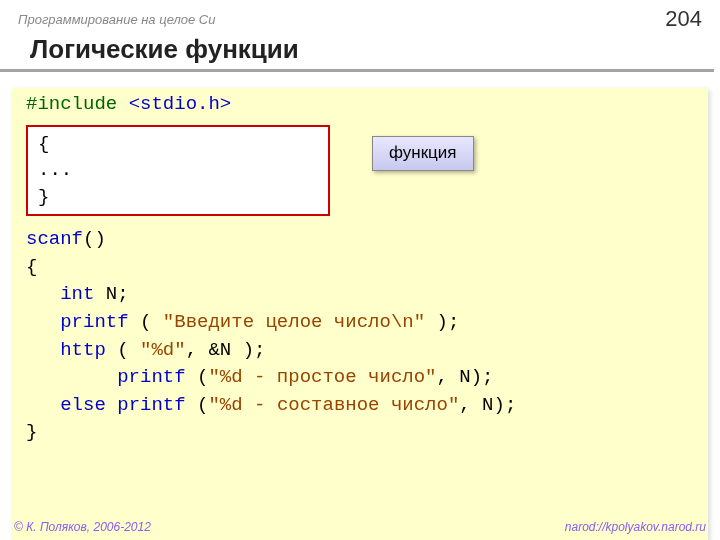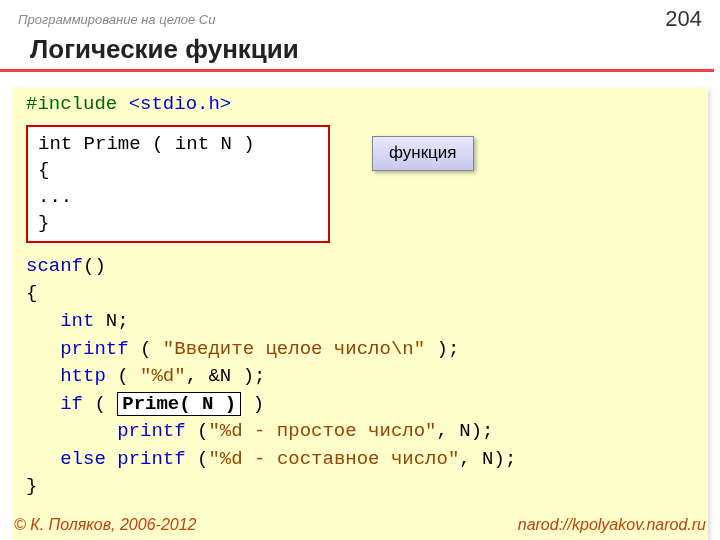--- a/index.html
+++ b/index.html
@@ -32,21 +32,21 @@
   .page-number {
     font-size: 22px;
     color: #333;
     font-weight: normal;
   }
   .main-title {
     font-size: 26px;
     font-weight: bold;
     color: #222;
     padding: 0 18px 4px 30px;
-    border-bottom: 3px solid #ef4444;
+    border-bottom: 3px solid #a3a3a3;
     margin: 0 6px 8px 0;
   }
   .code-area {
     background: #ffffcc;
     margin: 16px 12px;
     padding: 3px 14px;
     font-family: "Courier New", monospace;
     font-size: 19px;
     line-height: 1.45;
     color: #000;
@@ -89,22 +89,22 @@
     font-weight: bold;
   }
   .footer {
     position: absolute;
     bottom: 6px;
     left: 0;
     right: 0;
     display: flex;
     justify-content: space-between;
     padding: 0 14px;
-    font-size: 16px;
-    color: #c2410c;
+    font-size: 12px;
+    color: #8b5cf6;
     font-style: italic;
   }
   .code-line { white-space: pre; }
 </style>
 </head>
 <body>
 
 <div class="slide">
 
   <div class="header-row">
@@ -112,39 +112,37 @@
     <span class="page-number">204</span>
   </div>
 
   <div class="main-title">Логические функции</div>
 
   <div class="code-area">
 
     <div class="code-line"><span class="green-dark">#include </span><span class="blue">&lt;stdio.h&gt;</span></div>
 
     <div class="func-box">
-      <div>int Prime ( int N )</div>
       <div>{</div>
       <div>...</div>
       <div>}</div>
     </div>
 
     <div class="callout">функция</div>
 
     <div class="code-line"><span class="blue">scanf</span><span>()</span></div>
 
     <div class="code-line">{</div>
 
     <div class="code-line"><span class="blue">   int</span><span> N;</span></div>
 
     <div class="code-line"><span class="blue">   printf</span><span> ( </span><span class="brown">"Введите целое число\n"</span><span> );</span></div>
 
     <div class="code-line"><span class="blue">   http</span><span> ( </span><span class="brown">"%d"</span><span>, &amp;N );</span></div>
 
-    <div class="code-line"><span class="blue">   if</span><span> ( </span><span class="highlight-box">Prime( N )</span><span> )</span></div>
 
     <div class="code-line"><span class="blue">        printf</span><span> (</span><span class="brown">"%d - простое число"</span><span>, N);</span></div>
 
     <div class="code-line"><span class="blue">   else</span><span> </span><span class="blue">printf</span><span> (</span><span class="brown">"%d - составное число"</span><span>, N);</span></div>
 
     <div class="code-line">}</div>
 
   </div>
 
   <div class="footer">

